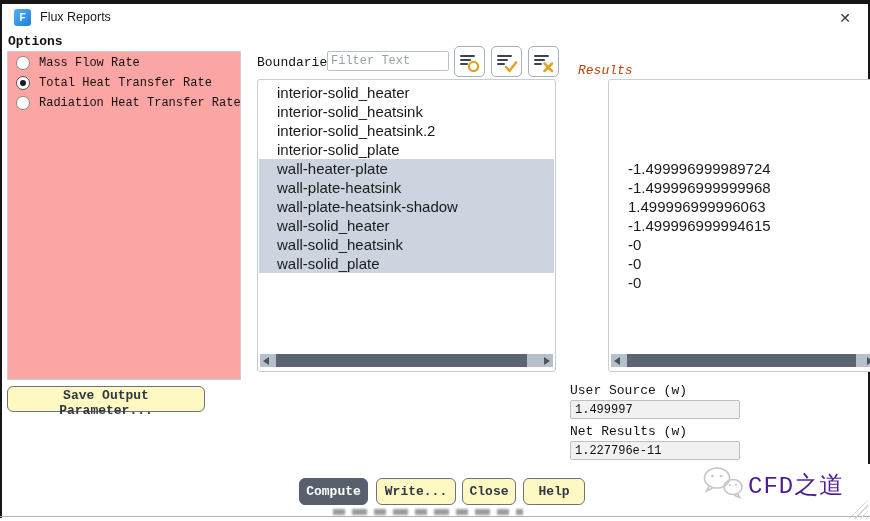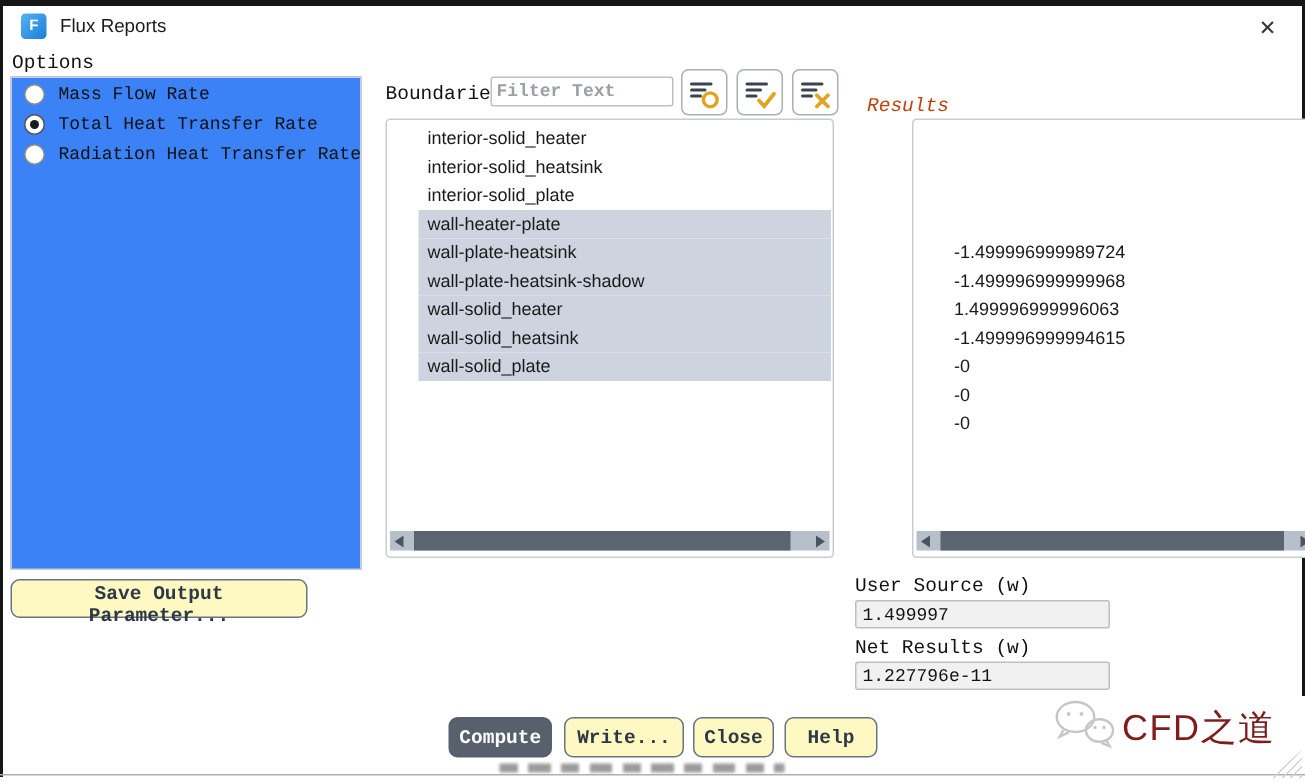--- a/index.html
+++ b/index.html
@@ -14,47 +14,47 @@
   
   .titlebar{position:absolute;left:2px;top:4px;right:2px;height:28px;background:#fff;}
   .app-icon{position:absolute;left:12px;top:5px;width:17px;height:17px;border-radius:3px;
             background:linear-gradient(135deg,#55b1f5,#1c7fd6);color:#fff;font-size:10px;
             font-weight:bold;text-align:center;line-height:17px;}
   .win-title{position:absolute;left:38px;top:6px;font-size:12.5px;color:#1a1a1a;}
   .win-close{position:absolute;right:12px;top:4px;width:22px;height:20px;font-size:14px;
              color:#333;text-align:center;line-height:20px;cursor:default;}
 
   .mono{font-family:"Liberation Mono",monospace;}
-  .grp-label{position:absolute;left:8px;top:34px;font-size:13px;font-weight:normal;color:#111;}
-  .group-box{position:absolute;left:7px;top:51px;width:232px;height:327px;border:1px solid #cfcfcf;background:#3b82f6;}
+  .grp-label{position:absolute;left:8px;top:34px;font-size:13px;font-weight:bold;color:#111;}
+  .group-box{position:absolute;left:7px;top:51px;width:232px;height:327px;border:1px solid #cfcfcf;background:#fca5a5;}
 
   .radio-row{display:flex;align-items:center;height:18px;margin:2px 0 0 8px;}
   .radio-circle{width:12px;height:12px;border-radius:50%;border:1px solid #8a8a8a;background:#fff;
                 display:inline-block;position:relative;flex:none;}
   .radio-circle.checked{border-color:#555;}
   .radio-circle.checked::after{content:"";position:absolute;left:3px;top:3px;width:6px;height:6px;
                 border-radius:50%;background:#1a1a1a;}
   .radio-label{margin-left:9px;font-family:"Liberation Mono",monospace;font-size:12px;color:#111;white-space:nowrap;}
 
   .boundaries-label{position:absolute;left:257px;top:55px;font-size:13px;color:#111;}
   .filter-input{position:absolute;left:327px;top:51px;width:114px;height:18px;border:1px solid #b9c0c8;
                 border-radius:2px;font-family:"Liberation Mono",monospace;font-size:12px;color:#333;
-                padding:0 3px;outline:none;background:#fff;font-weight:bold;}
+                padding:0 3px;outline:none;background:#fff;}
   .filter-input::placeholder{color:#9aa0a6;}
 
   .icon-btn{position:absolute;top:46px;width:31px;height:31px;background:#fff;border:1px solid #a7b0ba;
             border-radius:5px;padding:0;cursor:default;}
   .icon-btn svg{display:block;margin:2px auto 0;}
 
   .listbox{position:absolute;background:#fff;border:1px solid #c9ccd1;border-radius:3px;overflow:hidden;}
   #boundaries-list{left:257px;top:79px;width:297px;height:291px;}
   #results-list{left:608px;top:79px;width:269px;height:291px;}
   .list-items{position:absolute;left:1px;right:1px;top:3px;}
   #results-list .list-items{top:79px;} 
-  .list-item{height:19px;line-height:19px;padding-left:6px;font-size:12px;color:#1a1a1a;white-space:nowrap;margin-left:20px;}
+  .list-item{height:19px;line-height:19px;padding-left:18px;font-size:15px;color:#1a1a1a;white-space:nowrap;}
   .list-item.selected{background:#cdd4df;}
 
   .hscroll{position:absolute;left:2px;right:2px;bottom:4px;height:13px;background:#b7c0ca;}
   .sb-thumb{position:absolute;left:16px;right:26px;top:0;height:13px;background:#5b6571;}
   .sb-arrow{position:absolute;top:0;width:13px;height:13px;}
   .sb-arrow.left{left:0;}
   .sb-arrow.right{right:0;}
   .sb-arrow.left::after{content:"";position:absolute;left:3px;top:3px;
       border-right:6px solid #4a535e;border-top:4px solid transparent;border-bottom:4px solid transparent;}
   .sb-arrow.right::after{content:"";position:absolute;left:4px;top:3px;
@@ -69,22 +69,22 @@
   .btn{font-family:"Liberation Mono",monospace;font-weight:bold;font-size:13px;color:#2f3845;
        background:#fef9c3;border:1px solid #6a7380;border-radius:6px;cursor:default;}
   #save-output-btn{position:absolute;left:7px;top:386px;width:198px;height:26px;}
   .bottom-btn{position:absolute;top:478px;height:27px;}
   #compute-btn{left:299px;width:69px;background:#57606c;color:#fff;border-color:#57606c;text-align:center;}
   #write-btn{left:376px;width:80px;}
   #close-btn{left:462px;width:54px;}
   #help-btn{left:523px;width:62px;}
 
   .watermark{position:absolute;left:700px;top:465px;width:160px;height:36px;color:#c2c2c2;}
-  .watermark-text{position:absolute;left:48px;top:4px;font-size:24px;letter-spacing:1px;color:#7f1d1d;
-                  font-family:Liberation Sans, sans-serif;}
+  .watermark-text{position:absolute;left:48px;top:4px;font-size:24px;letter-spacing:1px;color:#4c1d95;
+                  font-family:Liberation Mono, monospace;}
   .corner-hatch{position:absolute;right:2px;bottom:2px;width:22px;height:19px;
       background:repeating-linear-gradient(135deg,transparent 0 3px,#d4d4d4 3px 4px);
       clip-path:polygon(100% 0,100% 100%,0 100%);}
   .artifact{position:absolute;left:333px;top:509px;width:190px;height:6px;opacity:.5;filter:blur(1px);
       background:repeating-linear-gradient(90deg,#3a3a3a 0 12px,transparent 12px 19px,#3a3a3a 19px 34px,transparent 34px 41px);}
 </style>
 </head>
 <body>
 
 <div id="stage">
@@ -150,20 +150,21 @@
         <line x1="13.5" y1="13.5" x2="21" y2="21"></line>
           <line x1="21" y1="13.5" x2="13.5" y2="21"></line>
       </g>
     </svg>
   </button>
 
   <div id="boundaries-list" class="listbox">
     <div class="list-items">
         <div class="list-item">interior-solid_heater</div>
         <div class="list-item">interior-solid_heatsink</div>
+        <div class="list-item">interior-solid_heatsink.2</div>
         <div class="list-item">interior-solid_plate</div>
         <div class="list-item selected">wall-heater-plate</div>
         <div class="list-item selected">wall-plate-heatsink</div>
         <div class="list-item selected">wall-plate-heatsink-shadow</div>
         <div class="list-item selected">wall-solid_heater</div>
         <div class="list-item selected">wall-solid_heatsink</div>
         <div class="list-item selected">wall-solid_plate</div>
       </div>
     <div class="hscroll">
       <span class="sb-arrow left"></span>

